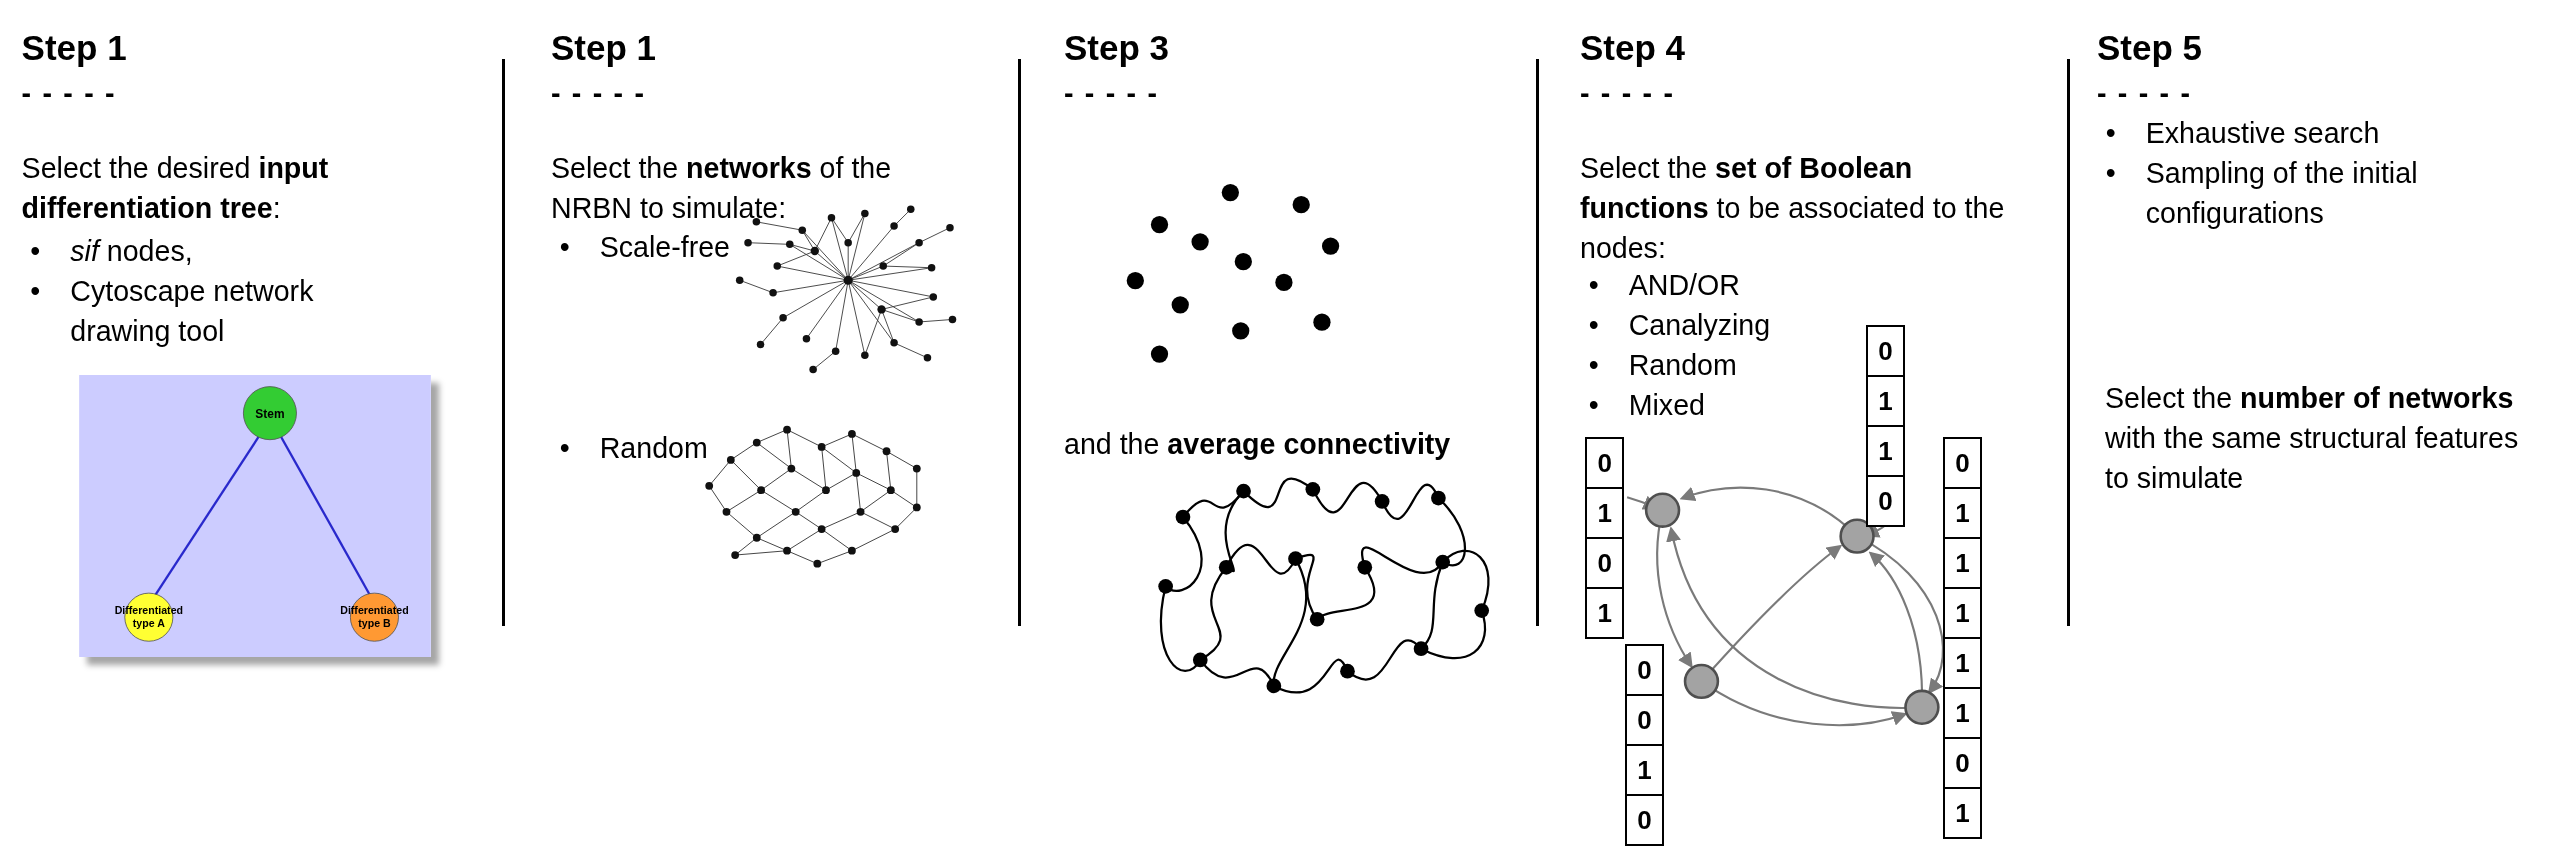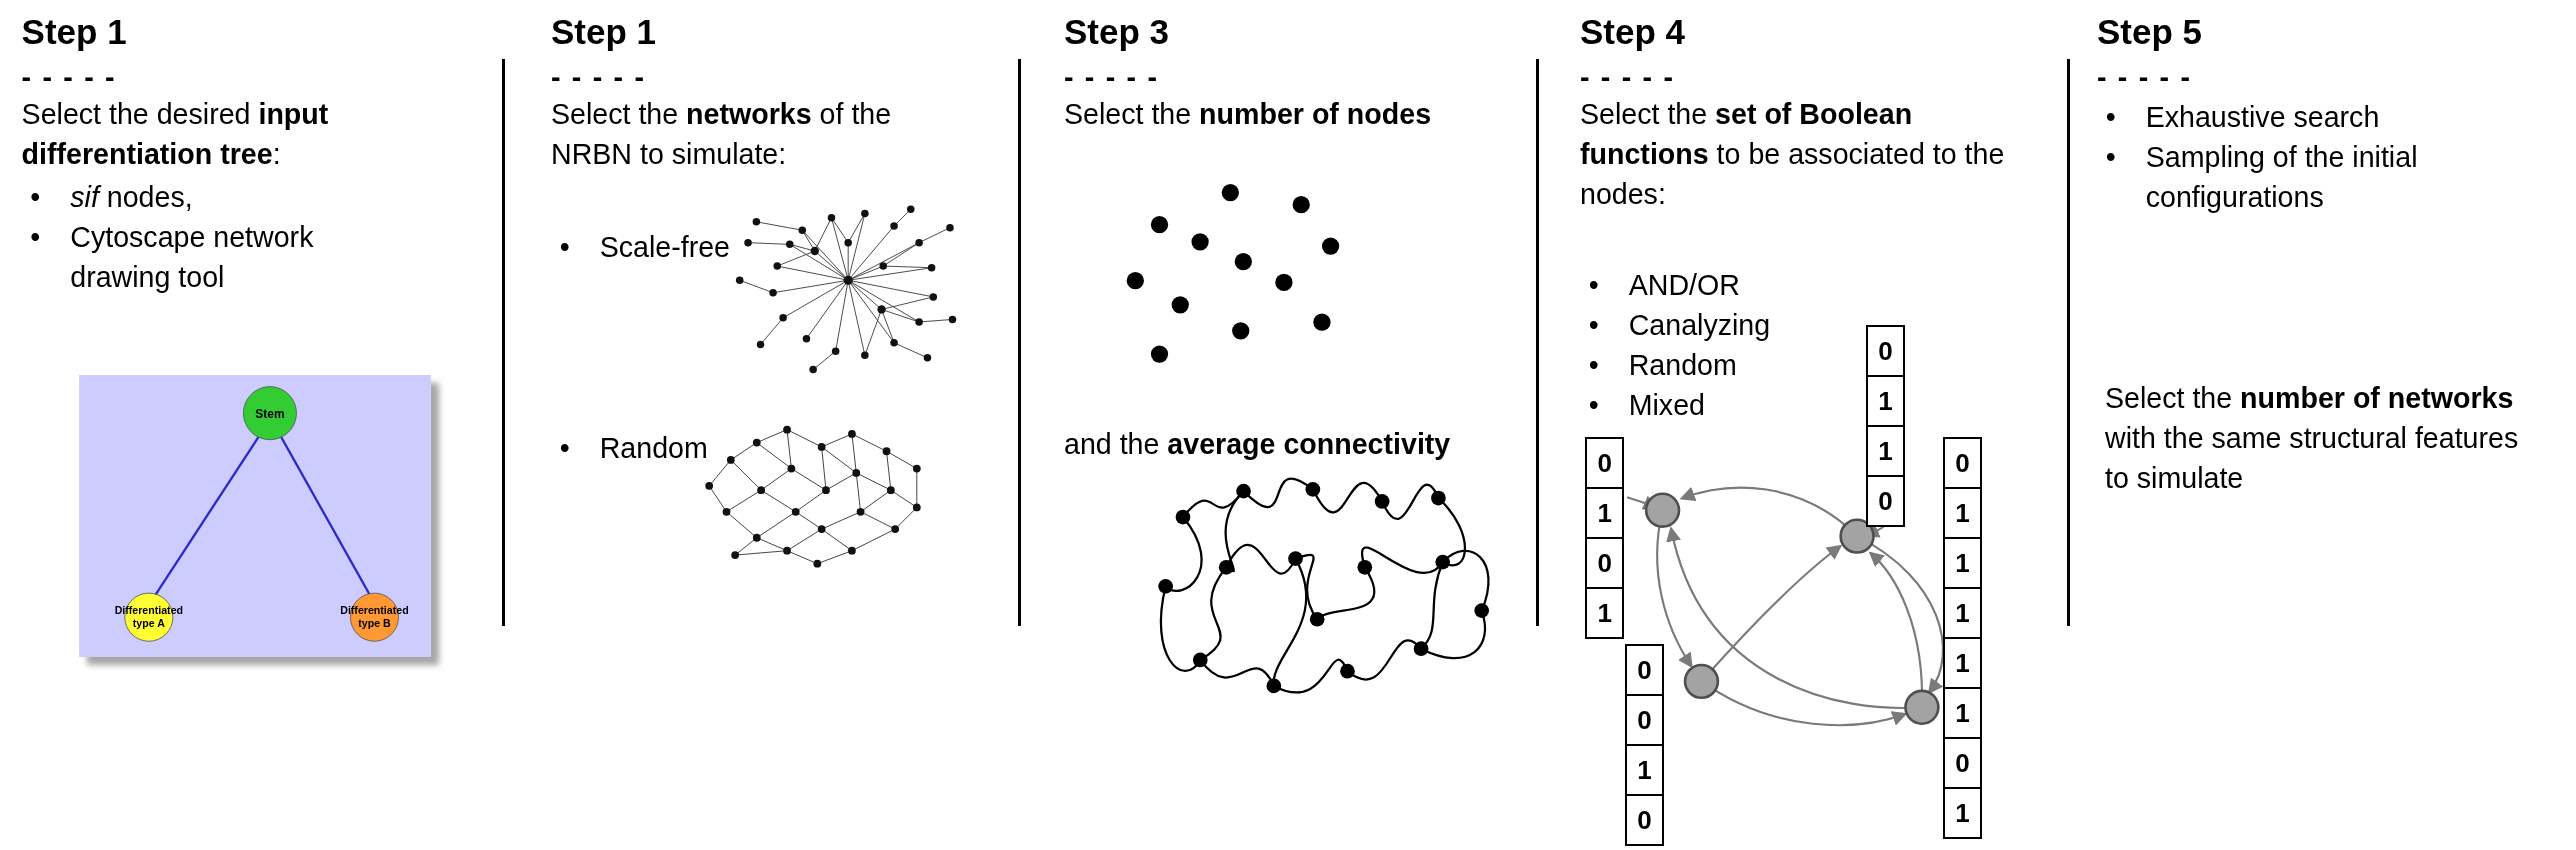--- a/index.html
+++ b/index.html
@@ -2,23 +2,23 @@
 <html style="font-size:14px"><head>
 <meta charset="utf-8">
 <style>
   html,body{margin:0;padding:0;}
   body{
     width:2576px;height:851px;position:relative;overflow:hidden;
     background:#ffffff;color:#000;
     font-family:"Liberation Sans","DejaVu Sans",sans-serif;
   }
   .col{position:absolute;top:0;height:851px;}
-  .step-heading{font-size:35px;font-weight:700;margin-top:12px;}
+  .step-heading{font-size:35px;font-weight:700;margin-top:28px;}
   .step-dashes{font-size:28.6px;font-weight:700;margin-top:8.7px;letter-spacing:1.7px;}
-  .step-intro{font-size:28.6px;line-height:40px;}
+  .step-intro{font-size:28.6px;line-height:40px;margin-top:38px;}
   .bullets{font-size:28.6px;line-height:40px;margin-top:3.5px;}
   .bullet-row{display:flex;align-items:flex-start;}
   .bullet-marker{width:40px;padding-left:8.7px;flex:0 0 auto;}
   .bullet-text{flex:1;}
   .abs{position:absolute;}
   .divider{position:absolute;width:2.6px;background:#000;top:59px;height:567px;}
   .body-text{font-size:28.6px;line-height:40px;}
   
   .tree-figure{position:absolute;left:57px;top:375px;box-shadow:7.8px 7.8px 6px #a6a6a6;line-height:0;}
   .tree-label{font-weight:700;fill:#000;}
@@ -154,21 +154,20 @@
         <circle cx="60" cy="170" r="4.5"></circle>
     </g>
   </svg>
 </div>
 
 <div class="divider" style="left:1018px;"></div>
 
 <div class="col" style="left:1064px;width:472px;">
   <div class="step-heading">Step 3</div>
   <div class="step-dashes">- - - - -</div>
-  <div class="step-intro"><span>Select the </span><b>number of nodes</b></div>
 
   <svg class="abs" style="left:45px;top:177px;" width="260" height="216" viewBox="0 0 300 250">
     <g fill="#000">
       <circle cx="140" cy="18" r="10"></circle>
         <circle cx="58" cy="55" r="10"></circle>
         <circle cx="222" cy="32" r="10"></circle>
         <circle cx="105" cy="75" r="10"></circle>
         <circle cx="256" cy="80" r="10"></circle>
         <circle cx="30" cy="120" r="10"></circle>
         <circle cx="155" cy="98" r="10"></circle>

